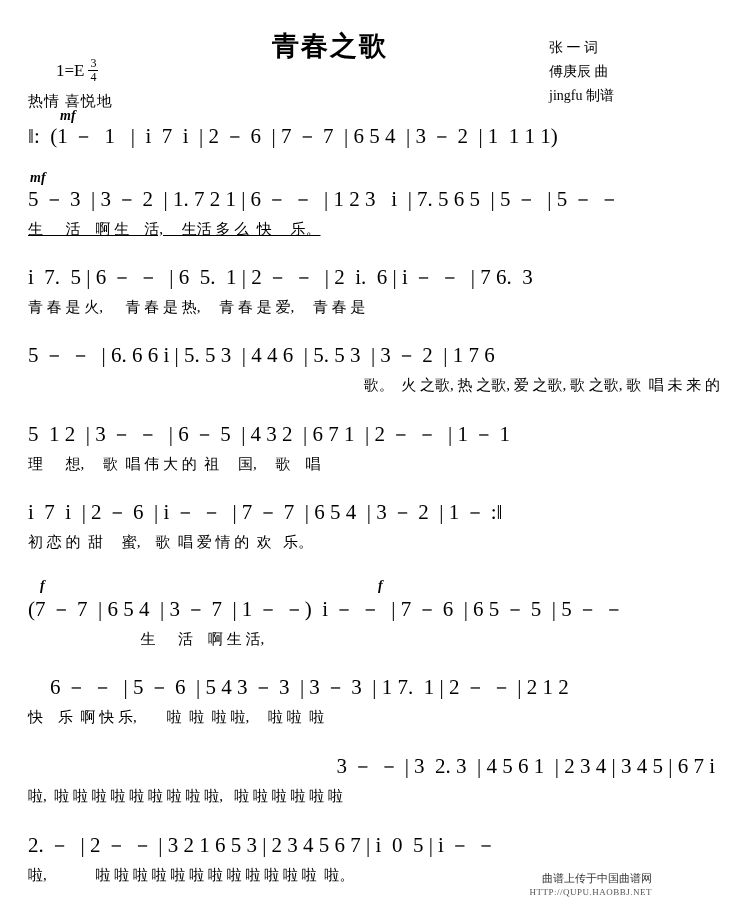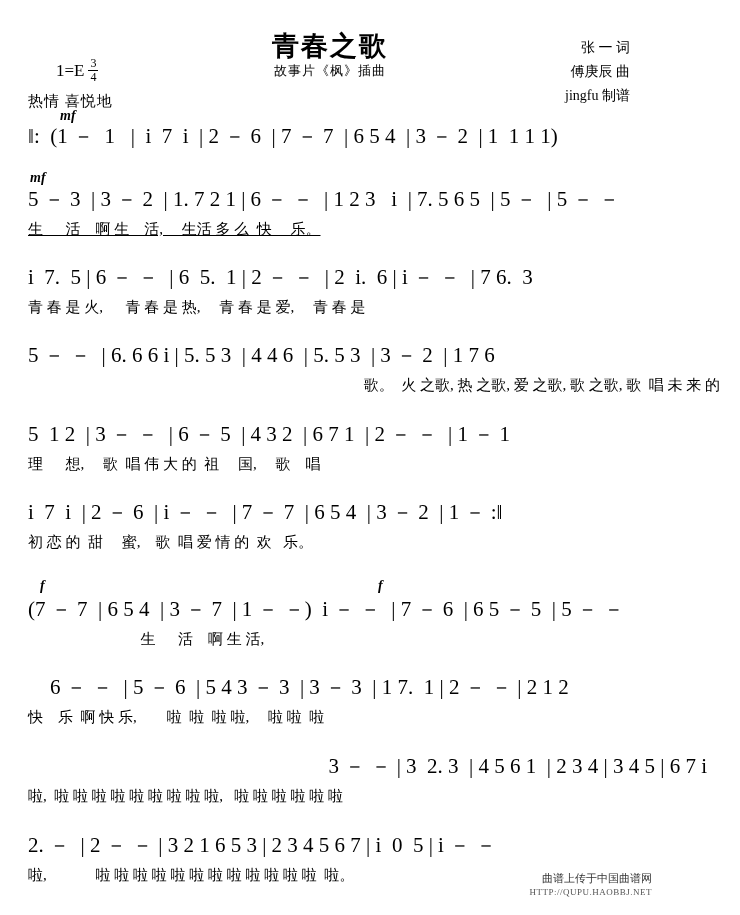--- a/index.html
+++ b/index.html
@@ -21,22 +21,22 @@
     letter-spacing:2px;
     font-family:"Liberation Serif", serif;
   }
   .subtitle {
     position:absolute; left:0; right:0; top:62px;
     text-align:center;
     font-size:13px;
     letter-spacing:1px;
   }
   .credits {
-    position:absolute; right:30px; top:36px;
-    text-align:right;
+    position:absolute; right:46px; top:36px;
+    text-align:left;
     font-size:14px;
     line-height:24px;
   }
   .credits div { white-space:nowrap; }
 
   .keysig {
     position:absolute; left:28px; top:58px;
     font-size:17px;
     display:flex; align-items:center; gap:4px;margin-left:28px;
   }
@@ -44,21 +44,21 @@
   .frac .num { display:block; border-bottom:1px solid #000; padding:0 2px;}
   .frac .den { display:block; padding:0 2px;}
   .tempo {
     position:absolute; left:28px; top:92px;
     font-size:15px; letter-spacing:1px;
   }
 
   
   .row { position:absolute; left:0; width:740px; }
   .notes {
-    position:absolute; left:28px; right:33px;
+    position:absolute; left:28px; right:25px;
     font-size:21px;
     font-family:"Liberation Serif", serif;
     white-space:pre;
     letter-spacing:0px;
   }
   .lyrics {
     position:absolute; left:28px; right:20px;
     font-size:15px;
     white-space:pre;
     letter-spacing:0px;
@@ -77,21 +77,20 @@
     line-height:14px;
   }
   .footer .small { font-size:9px; color:#555; letter-spacing:0.5px;}
 </style>
 </head>
 <body>
 
 <div class="sheet">
 
   <div class="title">青春之歌</div>
-  <div class="subtitle">故事片《枫》插曲</div>
 
   <div class="keysig">
     <span>1=E</span>
     <span class="frac">
       <span class="num">3</span>
       <span class="den">4</span>
     </span>
   </div>
   <div class="tempo">热情 喜悦地</div>
 

